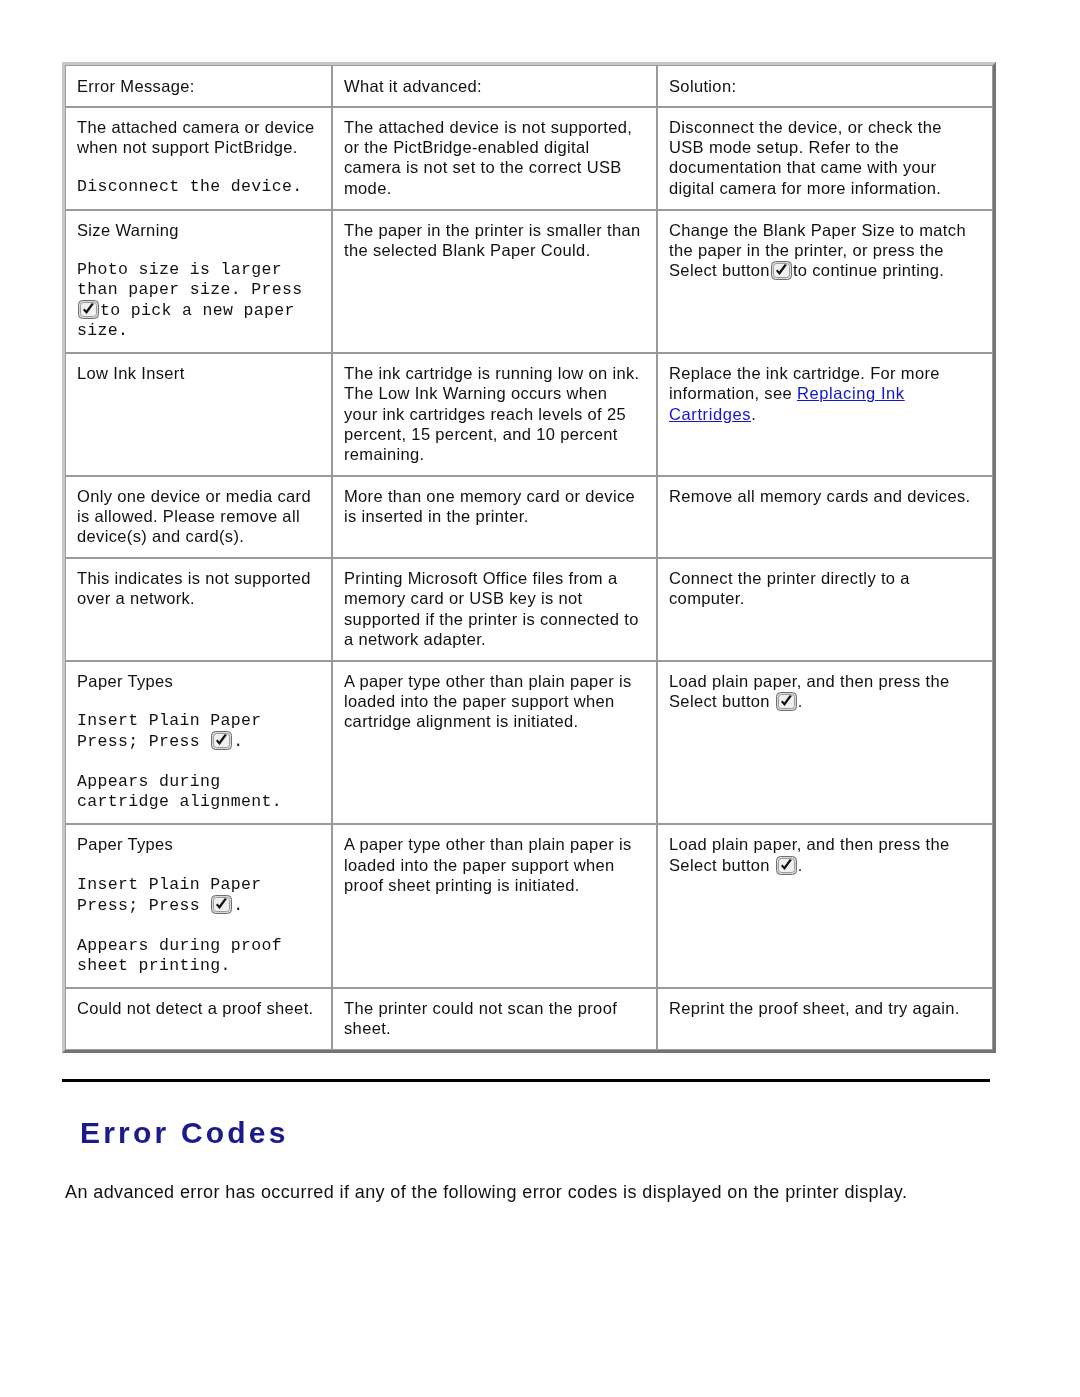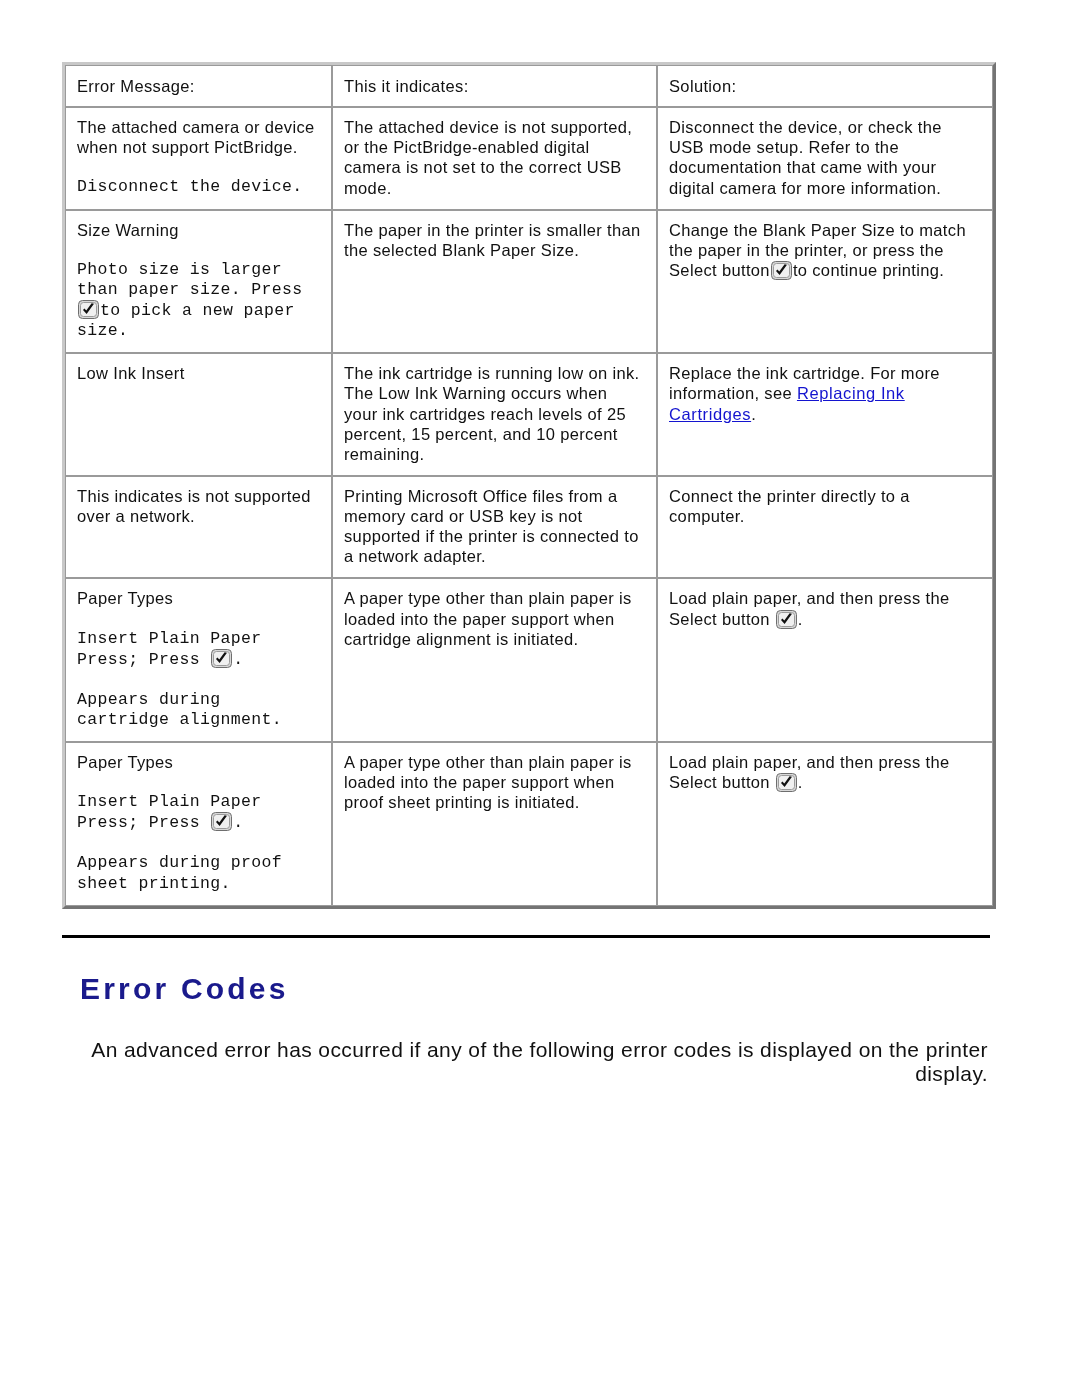--- a/index.html
+++ b/index.html
@@ -81,43 +81,42 @@
     height: 0;
   }
   h1.section-title {
     font-size: 30px;
     font-weight: bold;
     color: #1a1a8c;
     letter-spacing: 3.2px;
     margin: 34px 0 0 18px;
   }
   p.section-body {
-    font-size: 21px;
+    font-size: 18px;
     letter-spacing: 0.4px;
-    margin: 32px 0 0 16px;
+    margin: 32px 0 0 3px;
     color: #111111;
-    text-align: right;
   }
 </style>
 </head>
 <body>
 
 <div class="page">
 
   <table class="err-table">
     <colgroup>
         <col class="c1">
         <col class="c2">
         <col class="c3">
       </colgroup>
     <tbody>
 
       <tr>
         <td class="hdr-cell">Error Message:</td>
-        <td class="hdr-cell">This it indicates:</td>
+        <td class="hdr-cell">What it advanced:</td>
         <td class="hdr-cell">Solution:</td>
       </tr>
 
       <tr>
         <td>
           <p class="para">The attached camera or device when not support PictBridge.</p>
           <p class="para">Disconnect the device.</p>
         </td>
         <td>
           <p class="para">The attached device is not supported, or the PictBridge-enabled digital camera is not set to the correct USB mode.</p>
@@ -130,21 +129,21 @@
       <tr>
         <td>
           <p class="para">Size Warning</p>
           <p class="para"><span>Photo size is larger than paper size. Press</span><span class="sel-btn"><svg width="21" height="19" viewBox="0 0 21 19">
                   <rect x="0.5" y="0.5" width="20" height="18" rx="4" ry="4" fill="#d8d8d8" stroke="#6e6e6e"></rect>
                   <rect x="2.5" y="2.5" width="16" height="14" rx="3" ry="3" fill="#f0f0f0" stroke="#9b9b9b"></rect>
                   <path d="M5 10 L8.6 14 L16 3.8 L13.6 3.3 L8.3 10.6 L6.4 8.6 Z" fill="#111111"></path>
                 </svg></span><span>to pick a new paper size.</span></p>
         </td>
         <td>
-          <p class="para">The paper in the printer is smaller than the selected Blank Paper Size.</p>
+          <p class="para">The paper in the printer is smaller than the selected Blank Paper Could.</p>
         </td>
         <td>
           <p class="para"><span>Change the Blank Paper Size to match the paper in the printer, or press the Select button</span><span class="sel-btn"><svg width="21" height="19" viewBox="0 0 21 19">
                   <rect x="0.5" y="0.5" width="20" height="18" rx="4" ry="4" fill="#d8d8d8" stroke="#6e6e6e"></rect>
                   <rect x="2.5" y="2.5" width="16" height="14" rx="3" ry="3" fill="#f0f0f0" stroke="#9b9b9b"></rect>
                   <path d="M5 10 L8.6 14 L16 3.8 L13.6 3.3 L8.3 10.6 L6.4 8.6 Z" fill="#111111"></path>
                 </svg></span><span>to continue printing.</span></p>
         </td>
       </tr>
 
@@ -153,20 +152,31 @@
           <p class="para">Low Ink Insert</p>
         </td>
         <td>
           <p class="para">The ink cartridge is running low on ink. The Low Ink Warning occurs when your ink cartridges reach levels of 25 percent, 15 percent, and 10 percent remaining.</p>
         </td>
         <td>
           <p class="para"><span>Replace the ink cartridge. For more information, see</span> <a class="doclink" href="#">Replacing Ink Cartridges</a><span>.</span></p>
         </td>
       </tr>
 
+      <tr>
+        <td>
+          <p class="para">Only one device or media card is allowed. Please remove all device(s) and card(s).</p>
+        </td>
+        <td>
+          <p class="para">More than one memory card or device is inserted in the printer.</p>
+        </td>
+        <td>
+          <p class="para">Remove all memory cards and devices.</p>
+        </td>
+      </tr>
 
       <tr>
         <td>
           <p class="para">This indicates is not supported over a network.</p>
         </td>
         <td>
           <p class="para">Printing Microsoft Office files from a memory card or USB key is not supported if the printer is connected to a network adapter.</p>
         </td>
         <td>
           <p class="para">Connect the printer directly to a computer.</p>
@@ -210,20 +220,31 @@
         </td>
         <td>
           <p class="para"><span>Load plain paper, and then press the Select button</span> <span class="sel-btn"><svg width="21" height="19" viewBox="0 0 21 19">
                   <rect x="0.5" y="0.5" width="20" height="18" rx="4" ry="4" fill="#d8d8d8" stroke="#6e6e6e"></rect>
                   <rect x="2.5" y="2.5" width="16" height="14" rx="3" ry="3" fill="#f0f0f0" stroke="#9b9b9b"></rect>
                   <path d="M5 10 L8.6 14 L16 3.8 L13.6 3.3 L8.3 10.6 L6.4 8.6 Z" fill="#111111"></path>
                 </svg></span><span>.</span></p>
         </td>
       </tr>
 
+      <tr>
+        <td>
+          <p class="para">Could not detect a proof sheet.</p>
+        </td>
+        <td>
+          <p class="para">The printer could not scan the proof sheet.</p>
+        </td>
+        <td>
+          <p class="para">Reprint the proof sheet, and try again.</p>
+        </td>
+      </tr>
 
     </tbody>
   </table>
 
   <hr class="rule">
 
   <h1 class="section-title">Error Codes</h1>
 
   <p class="section-body">An advanced error has occurred if any of the following error codes is displayed on the printer display.</p>
 

